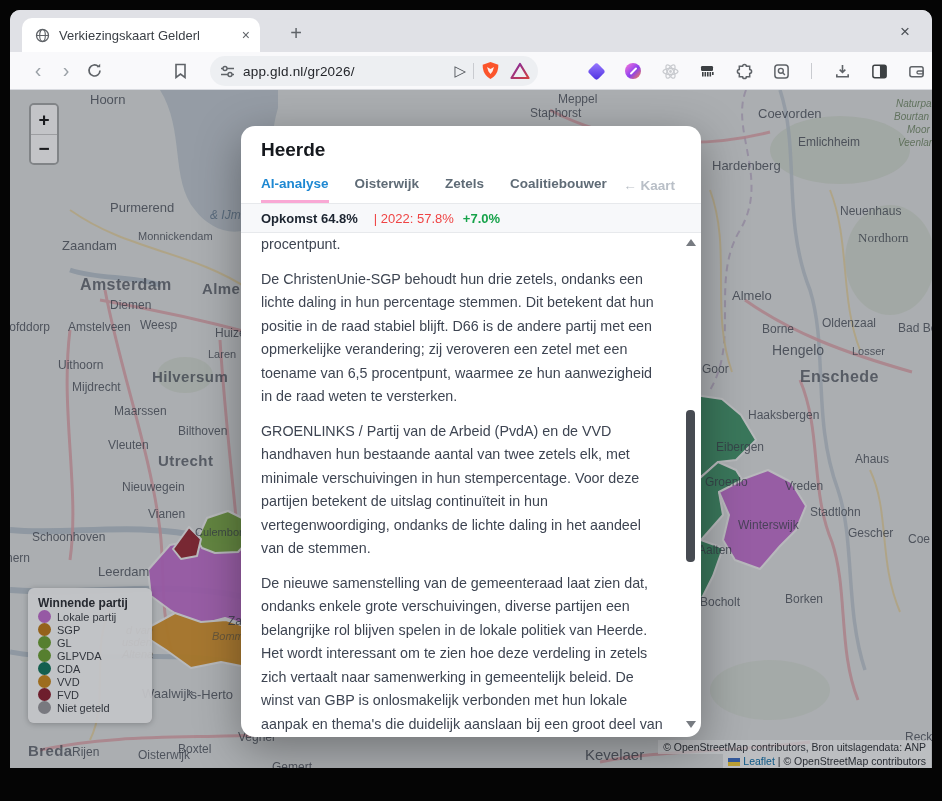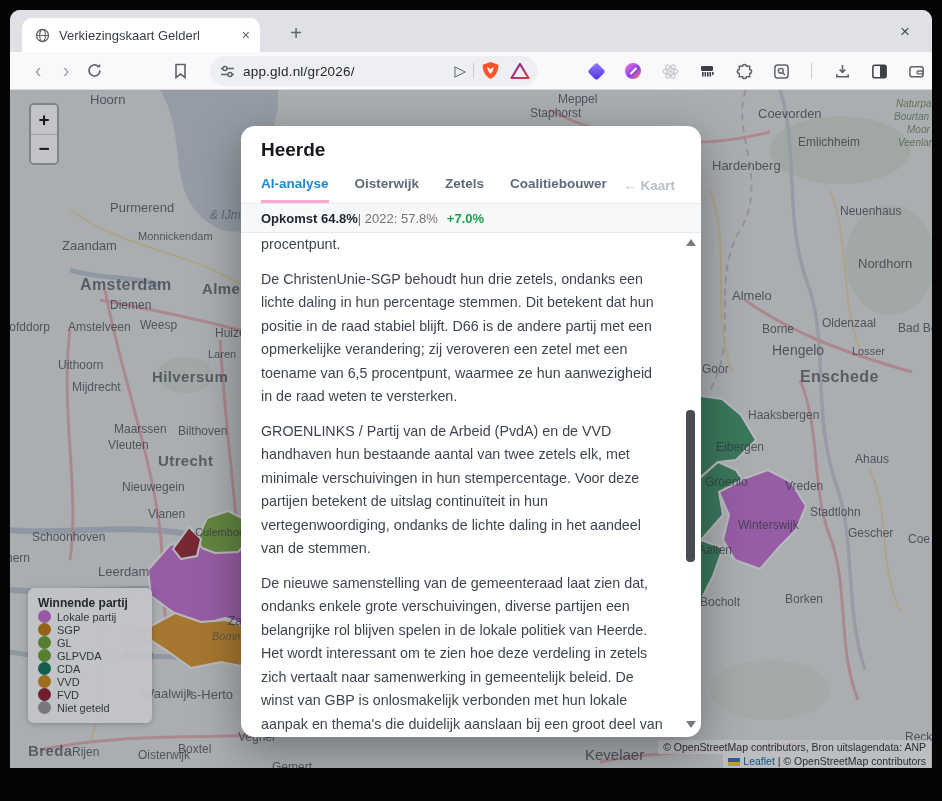--- a/index.html
+++ b/index.html
@@ -48,21 +48,21 @@
   
   .modal{position:absolute;left:231px;top:116px;width:460px;height:611px;background:#fff;border-radius:14px;box-shadow:0 12px 45px rgba(0,0,0,.35);overflow:hidden;}
   .mtitle{position:absolute;left:20px;top:13px;font-size:19px;font-weight:bold;color:#15181d;}
   .mtabs{position:absolute;left:20px;top:50px;display:flex;gap:26px;}
   .mtab{font-size:13.5px;font-weight:600;color:#5f6b76;padding-bottom:9px;}
   .mtab.act{color:#1e88d2;border-bottom:3px solid #f9a8d4;}
   .kaart{position:absolute;right:26px;top:52px;font-size:13.5px;font-weight:600;color:#b9bfc7;}
   .mhr{position:absolute;left:0;top:77px;width:100%;height:1px;background:#e7e9ec;}
   .turnout{position:absolute;left:0;top:78px;width:100%;height:29px;background:#f7f8fa;border-bottom:1px solid #e7e9ec;display:flex;align-items:center;padding-left:20px;font-size:13px;}
   .t-main{font-weight:bold;color:#1c2430;}
-  .t-prev{color:#737373;margin-left:0;}
+  .t-prev{color:#ef4444;margin-left:16px;}
   .t-chg{color:#17a34a;font-weight:bold;margin-left:9px;}
   .mbody{position:absolute;left:20px;top:107px;width:404px;bottom:4px;overflow:hidden;}
   .mbody p{margin:0 0 11px;font-size:14.3px;line-height:23.5px;color:#3e4552;}
   .sbar{position:absolute;right:5px;top:110px;bottom:6px;width:11px;}
   .sarr{position:absolute;left:1px;width:0;height:0;border-left:5px solid transparent;border-right:5px solid transparent;}
   .sarr.up{top:3px;border-bottom:7px solid #777b81;}
   .sarr.dn{bottom:3px;border-top:7px solid #777b81;}
   .sthumb{position:absolute;left:1px;top:174px;width:9px;height:152px;background:#474b52;border-radius:4px;}
   svg{display:block;}
 </style>
@@ -245,41 +245,41 @@
           <span class="ml nat" style="left: 884px; top: 21px; font-size: 10px;">Bourtan</span>
           <span class="ml nat" style="left: 897px; top: 34px; font-size: 10px;">Moor</span>
           <span class="ml nat" style="left: 888px; top: 47px; font-size: 10px;">Veenlan</span>
           <span class="ml " style="left: 788px; top: 45px; font-size: 12px;">Emlichheim</span>
           <span class="ml " style="left: 702px; top: 68px; font-size: 13px;">Hardenberg</span>
           <span class="ml " style="left: 100px; top: 110px; font-size: 13px;">Purmerend</span>
           <span class="ml " style="left: 128px; top: 140px; font-size: 11px;">Monnickendam</span>
           <span class="ml " style="left: 52px; top: 148px; font-size: 13px;">Zaandam</span>
           <span class="ml water" style="left: 200px; top: 118px; font-size: 12px;">&amp; IJme</span>
           <span class="ml " style="left: 830px; top: 114px; font-size: 12px;">Neuenhaus</span>
-          <span class="ml " style="left: 848px; top: 166px; font-size: 13px;">Nordhorn</span>
+          <span class="ml " style="left: 848px; top: 140px; font-size: 13px; font-family: Liberation Serif, serif;">Nordhorn</span>
           <span class="ml big" style="left: 70px; top: 186px; font-size: 16px;">Amsterdam</span>
           <span class="ml big" style="left: 192px; top: 190px; font-size: 15px;">Almere</span>
           <span class="ml " style="left: 100px; top: 208px; font-size: 12px;">Diemen</span>
           <span class="ml " style="left: 58px; top: 230px; font-size: 12px;">Amstelveen</span>
           <span class="ml " style="left: 130px; top: 228px; font-size: 12px;">Weesp</span>
           <span class="ml " style="left: 205px; top: 236px; font-size: 12px;">Huizen</span>
           <span class="ml " style="left: -16px; top: 230px; font-size: 12px;">Hoofddorp</span>
           <span class="ml " style="left: 198px; top: 258px; font-size: 11px;">Laren</span>
           <span class="ml " style="left: 722px; top: 198px; font-size: 13px;">Almelo</span>
           <span class="ml " style="left: 48px; top: 268px; font-size: 12px;">Uithoorn</span>
           <span class="ml big" style="left: 142px; top: 278px; font-size: 15px;">Hilversum</span>
           <span class="ml " style="left: 62px; top: 290px; font-size: 12px;">Mijdrecht</span>
           <span class="ml " style="left: 752px; top: 232px; font-size: 12px;">Borne</span>
           <span class="ml " style="left: 812px; top: 226px; font-size: 12px;">Oldenzaal</span>
           <span class="ml " style="left: 888px; top: 231px; font-size: 12px;">Bad Bent</span>
           <span class="ml " style="left: 762px; top: 252px; font-size: 14px;">Hengelo</span>
           <span class="ml " style="left: 842px; top: 255px; font-size: 11px;">Losser</span>
           <span class="ml " style="left: 692px; top: 272px; font-size: 12px;">Goor</span>
           <span class="ml big" style="left: 790px; top: 278px; font-size: 16px;">Enschede</span>
-          <span class="ml " style="left: 104px; top: 332px; font-size: 12px; text-align: right;">Maarssen</span>
+          <span class="ml " style="left: 104px; top: 314px; font-size: 12px; text-align: right;">Maarssen</span>
           <span class="ml " style="left: 168px; top: 334px; font-size: 12px;">Bilthoven</span>
           <span class="ml " style="left: 98px; top: 348px; font-size: 12px;">Vleuten</span>
           <span class="ml big" style="left: 148px; top: 362px; font-size: 15px;">Utrecht</span>
           <span class="ml " style="left: 738px; top: 318px; font-size: 12px;">Haaksbergen</span>
           <span class="ml " style="left: 112px; top: 390px; font-size: 12px;">Nieuwegein</span>
           <span class="ml " style="left: 706px; top: 350px; font-size: 12px;">Eibergen</span>
           <span class="ml " style="left: 138px; top: 417px; font-size: 12px;">Vianen</span>
           <span class="ml " style="left: 695px; top: 385px; font-size: 12px;">Groenlo</span>
           <span class="ml " style="left: 845px; top: 362px; font-size: 12px;">Ahaus</span>
           <span class="ml " style="left: 775px; top: 389px; font-size: 12px;">Vreden</span>

